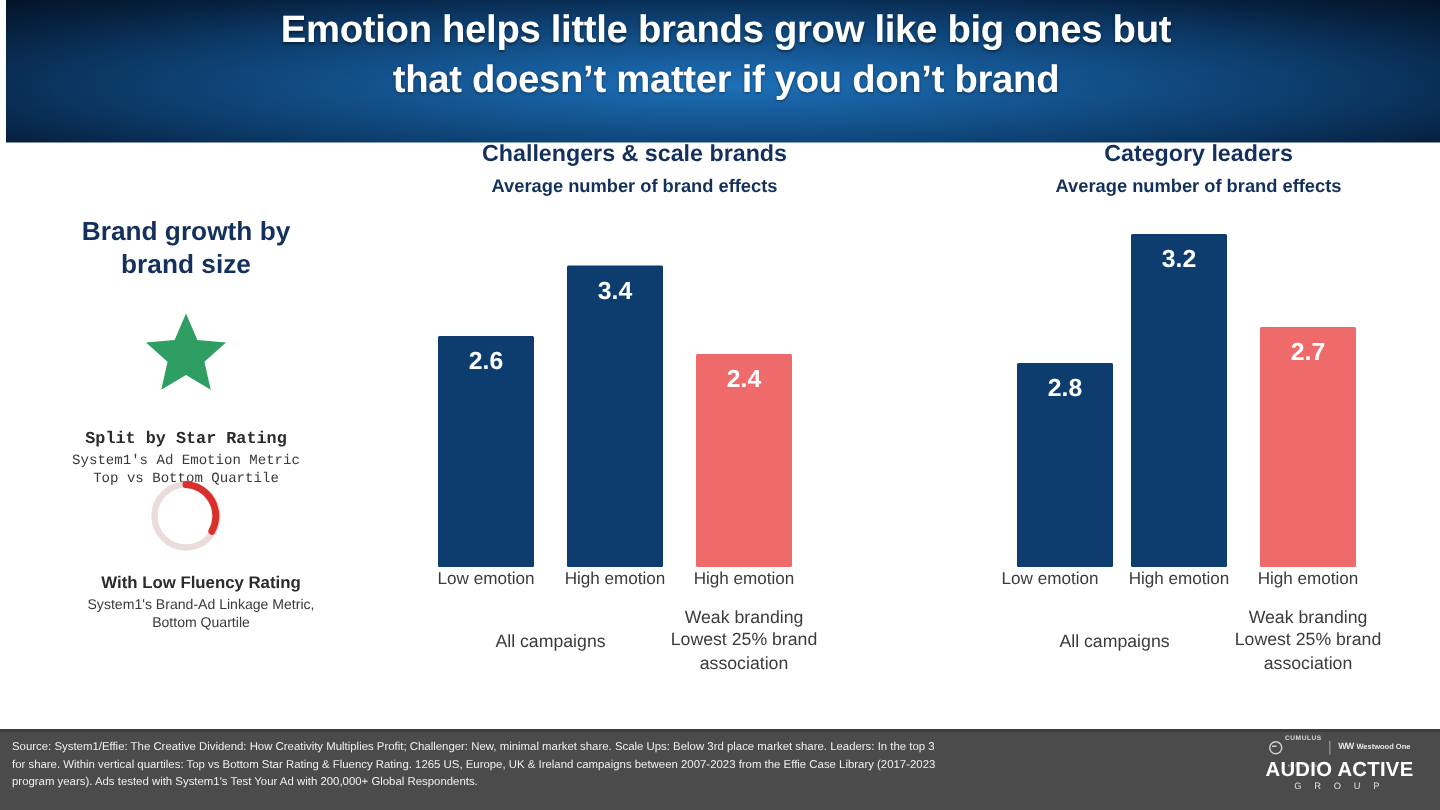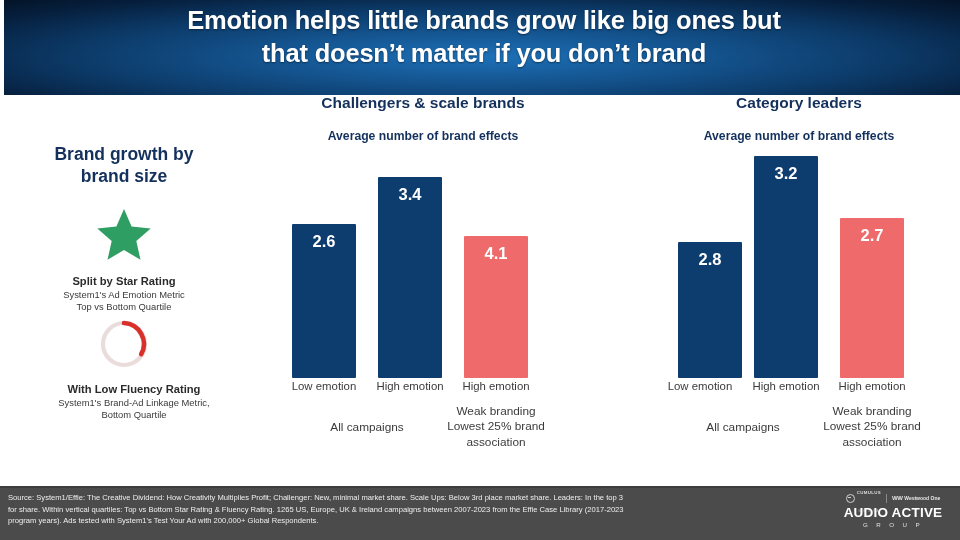--- a/index.html
+++ b/index.html
@@ -31,38 +31,38 @@
   .left-title{
     position:absolute;left:14px;top:58px;width:220px;text-align:center;
     color:#14305c;font-weight:bold;font-size:17.5px;line-height:1.25;
   }
   .left-title span{display:block;}
 
   .star-wrap{position:absolute;left:0;top:122px;width:248px;text-align:center;}
   .donut-wrap{position:absolute;left:0;top:232px;width:248px;text-align:center;}
 
   .legend-block{position:absolute;width:248px;text-align:center;}
-  .legend-block.one{top:188px;}
+  .legend-block.one{top:200px;font-family:Liberation Mono, monospace;}
   .legend-block.two{top:296px;padding-left:10px;}
   .legend-head{color:#2b2b2b;font-weight:bold;font-size:11.2px;line-height:1.3;}
   .legend-sub{color:#3a3a3a;font-size:9.4px;line-height:1.28;}
   .legend-sub span{display:block;}
 
   
   .chart-panel{position:absolute;top:86px;height:400px;}
   .chart-panel.left-chart{left:248px;width:350px;}
   .chart-panel.right-chart{left:624px;width:350px;}
 
   .chart-title{
     position:absolute;left:0;top:8px;width:100%;text-align:center;
     color:#14305c;font-weight:bold;font-size:15.5px;line-height:1.18;
   }
   .chart-sub{
     position:absolute;left:0;top:31px;width:100%;text-align:center;
-    color:#14305c;font-weight:bold;font-size:12.2px;margin-top:12px;
+    color:#14305c;font-weight:bold;font-size:12.2px;
   }
 
   .plot{position:absolute;left:0;top:0;width:100%;height:400px;}
   .bar{
     position:absolute;bottom:108px;
     border-radius:1px;
   }
   .bar-value{
     position:absolute;left:0;width:100%;top:8px;text-align:center;
     color:#ffffff;font-weight:bold;font-size:16.5px;
@@ -164,21 +164,21 @@
     <div class="plot">
         <div class="bar" style="left: 44px; width: 64px; height: 154px; bottom: 108px; background: rgb(13, 60, 110);">
           <div class="bar-value">2.6</div>
         </div>
         <div class="xlabel" style="left: 29px; width: 94px;">Low emotion</div>
         <div class="bar" style="left: 130px; width: 64px; height: 201px; bottom: 108px; background: rgb(13, 60, 110);">
           <div class="bar-value">3.4</div>
         </div>
         <div class="xlabel" style="left: 115px; width: 94px;">High emotion</div>
         <div class="bar" style="left: 216px; width: 64px; height: 142px; bottom: 108px; background: rgb(239, 106, 106);">
-          <div class="bar-value">4.1</div>
+          <div class="bar-value">2.4</div>
         </div>
         <div class="xlabel" style="left: 201px; width: 94px;">High emotion</div>
         <div class="grouplabel" style="width: 160px; left: 39px; top: 334px;">
           <span>All campaigns</span>
         </div>
         <div class="grouplabel" style="width: 160px; left: 168px; top: 318px;">
           <span>Weak branding</span>
           <span>Lowest 25% brand</span>
           <span>association</span>
         </div>

